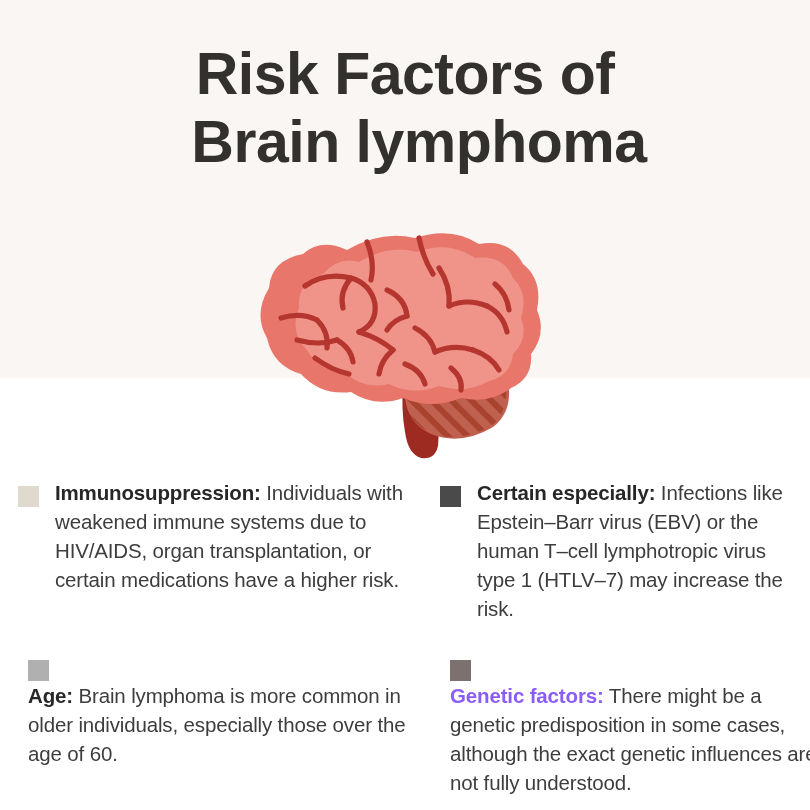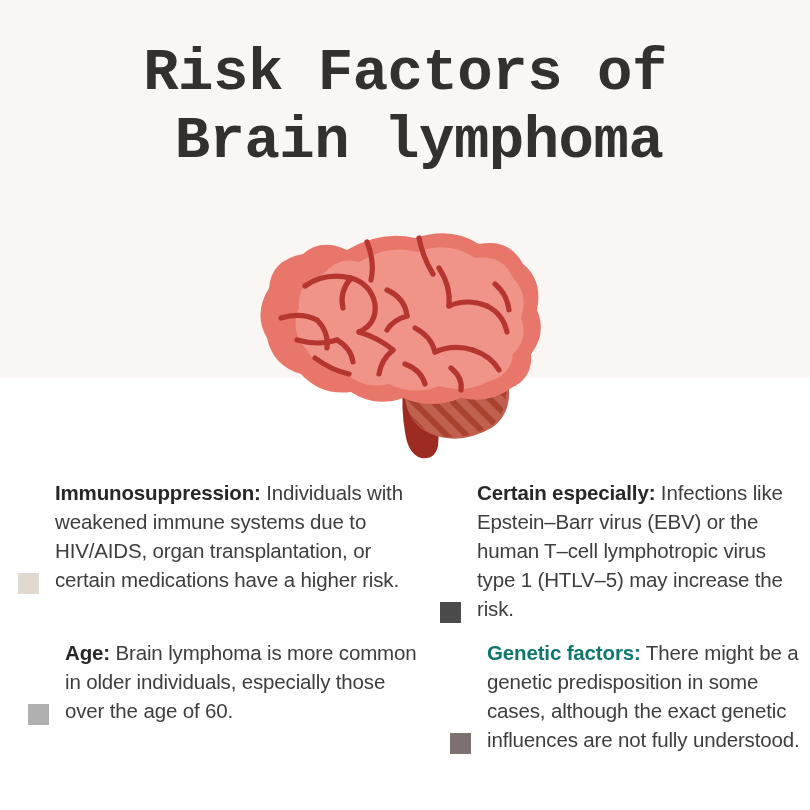--- a/index.html
+++ b/index.html
@@ -36,21 +36,21 @@
   .title-wrap {
     position: absolute;
     left: 0;
     top: 40px;
     width: 810px;
     text-align: center;
     z-index: 4;
   }
   .title-line {
     display: block;
-    font-family: Liberation Mono, monospace;
+    font-family: Liberation Sans, sans-serif;
     font-weight: bold;
     font-size: 59px;
     line-height: 68px;
     letter-spacing: -0.5px;
     color: #33312d;
     text-align: center;
   }
 
   
   .brain-wrap {
@@ -73,26 +73,26 @@
     position: absolute;
     left: 0;
     top: 478px;
     width: 810px;
     height: 332px;
     z-index: 3;
   }
   .bullet {
     position: absolute;
     display: flex;
-    align-items: flex-end;
+    align-items: flex-start;
   }
   .bullet-col-left  { left: 18px;  width: 392px; }
   .bullet-col-right { left: 440px; width: 368px; }
   .bullet-row-top    { top: 0px; }
-  .bullet-row-bottom { top: 160px; }
+  .bullet-row-bottom { top: 174px; flex-direction: column; }
 
   .bullet-indent-a { padding-left: 0px; }
   .bullet-indent-b { padding-left: 10px; }
 
   .bullet-marker {
     flex: 0 0 auto;
     width: 21px;
     height: 21px;
     margin-top: 8px;
     margin-right: 16px;
@@ -205,32 +205,32 @@
     <div class="bullet bullet-col-left bullet-row-top bullet-indent-a">
       <span class="bullet-marker" style="background:#e0dace"></span>
       <div class="bullet-body" style="color: rgb(61, 61, 61);">
         <span class="bullet-term" style="color: rgb(39, 39, 39);">Immunosuppression:</span><span class="bullet-text"> Individuals with weakened immune systems due to HIV/AIDS, organ transplantation, or certain medications have a higher risk.</span>
       </div>
     </div>
 
     <div class="bullet bullet-col-right bullet-row-top bullet-indent-a">
       <span class="bullet-marker" style="background:#4a4a4a"></span>
       <div class="bullet-body" style="color: rgb(61, 61, 61);">
-        <span class="bullet-term" style="color: rgb(39, 39, 39);">Certain especially:</span><span class="bullet-text"> Infections like Epstein–Barr virus (EBV) or the human T–cell lymphotropic virus type 1 (HTLV–5) may increase the risk.</span>
+        <span class="bullet-term" style="color: rgb(39, 39, 39);">Certain especially:</span><span class="bullet-text"> Infections like Epstein–Barr virus (EBV) or the human T–cell lymphotropic virus type 1 (HTLV–7) may increase the risk.</span>
       </div>
     </div>
 
     <div class="bullet bullet-col-left bullet-row-bottom bullet-indent-b">
       <span class="bullet-marker" style="background:#b0b0b0"></span>
       <div class="bullet-body" style="color: rgb(61, 61, 61);">
         <span class="bullet-term" style="color: rgb(39, 39, 39);">Age:</span><span class="bullet-text"> Brain lymphoma is more common in older individuals, especially those over the age of 60.</span>
       </div>
     </div>
 
     <div class="bullet bullet-col-right bullet-row-bottom bullet-indent-b">
       <span class="bullet-marker" style="background:#7d7170"></span>
       <div class="bullet-body" style="color: rgb(61, 61, 61);">
-        <span class="bullet-term" style="color: #0f766e;">Genetic factors:</span><span class="bullet-text"> There might be a genetic predisposition in some cases, although the exact genetic influences are not fully understood.</span>
+        <span class="bullet-term" style="color: #8b5cf6;">Genetic factors:</span><span class="bullet-text"> There might be a genetic predisposition in some cases, although the exact genetic influences are not fully understood.</span>
       </div>
     </div>
 
   </div>
 </div>
 
 </body></html>

